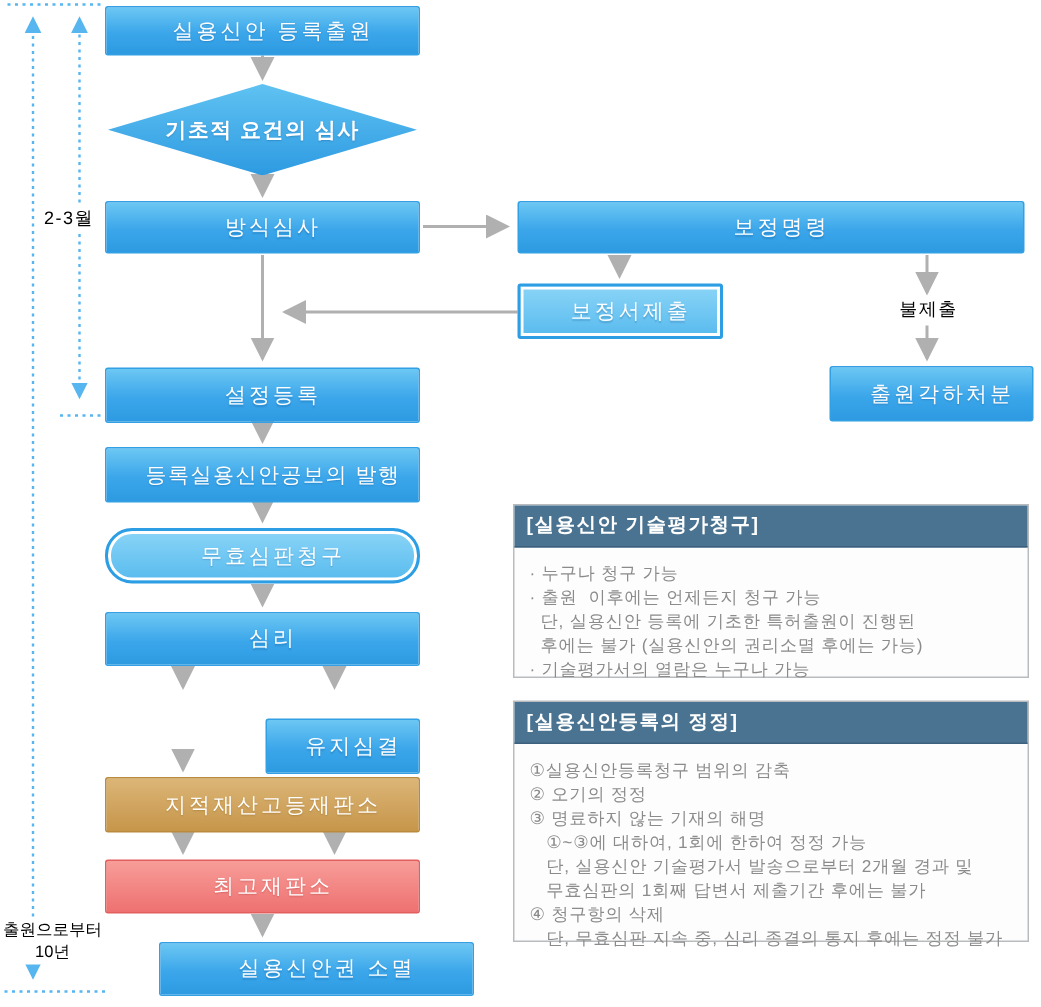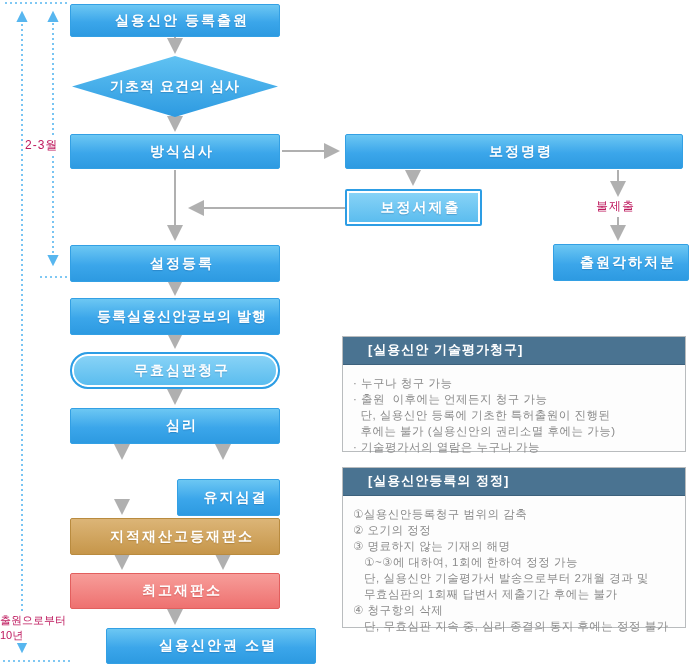--- a/index.html
+++ b/index.html
@@ -3,21 +3,21 @@
 <meta charset="utf-8">
 <style>
   html,body{margin:0;padding:0;background:#fff;}
   #stage{
     position:relative;width:694px;height:671px;background:#fff;overflow:hidden;
     font-family:"Liberation Sans","DejaVu Sans",sans-serif;
   }
   #connectors{position:absolute;left:0;top:0;width:694px;height:671px;pointer-events:none;}
   .node{
     position:absolute;display:flex;align-items:center;justify-content:center;
-    color:#fff;font-weight:bold;font-size:14px;letter-spacing:2px;
+    color:#fff;font-weight:normal;font-size:14px;letter-spacing:2px;
     text-shadow:0 1px 1px rgba(0,60,120,.25);
     border-radius:2px;box-sizing:border-box;z-index:2;text-align:right;padding-left:14px;
   }
   .node-blue{
     background:linear-gradient(180deg,#6cc7f3 0%,#3ba6ea 55%,#2d9ae1 100%);
     border:1px solid #33a0e4;
   }
   .node-double{
     background:linear-gradient(180deg,#8ad4f7 0%,#58bbee 100%);
     border:2px solid #2d9de4;
@@ -34,30 +34,30 @@
     text-shadow:0 1px 1px rgba(150,30,30,.3);
   }
   .diamond{
     position:absolute;z-index:2;display:flex;align-items:center;justify-content:center;
     color:#fff;font-weight:bold;font-size:14px;letter-spacing:1px;
     background:linear-gradient(180deg,#60c2f2 0%,#2d9ae1 100%);
     clip-path:polygon(50% 0,100% 50%,50% 100%,0 50%);
     text-shadow:0 1px 1px rgba(0,60,120,.25);
   }
   .tag{
-    position:absolute;z-index:3;background:#fff;color:#be185d;
-    font-size:12px;letter-spacing:1px;line-height:15px;
+    position:absolute;z-index:3;background:#fff;color:#000000;
+    font-size:12px;letter-spacing:1px;text-align:center;line-height:15px;
   }
   .infobox{
     position:absolute;z-index:2;box-sizing:border-box;background:#fdfdfd;
     border:1px solid #b9bcbe;
   }
   .infobox .hd{
     background:#4a7391;color:#fff;font-weight:bold;font-size:13px;
-    letter-spacing:1px;padding:4px 8px 5px 25px;border-bottom:1px solid #3d617c;
+    letter-spacing:1px;padding:4px 8px 5px 8px;border-bottom:1px solid #3d617c;
   }
   .infobox .bd{padding:10px 8px 6px 10px;}
   .infobox .ln{
     color:#8b8b8b;font-size:11.5px;line-height:16px;letter-spacing:.5px;
     white-space:pre-wrap;
   }
 </style>
 </head>
 <body>
 

